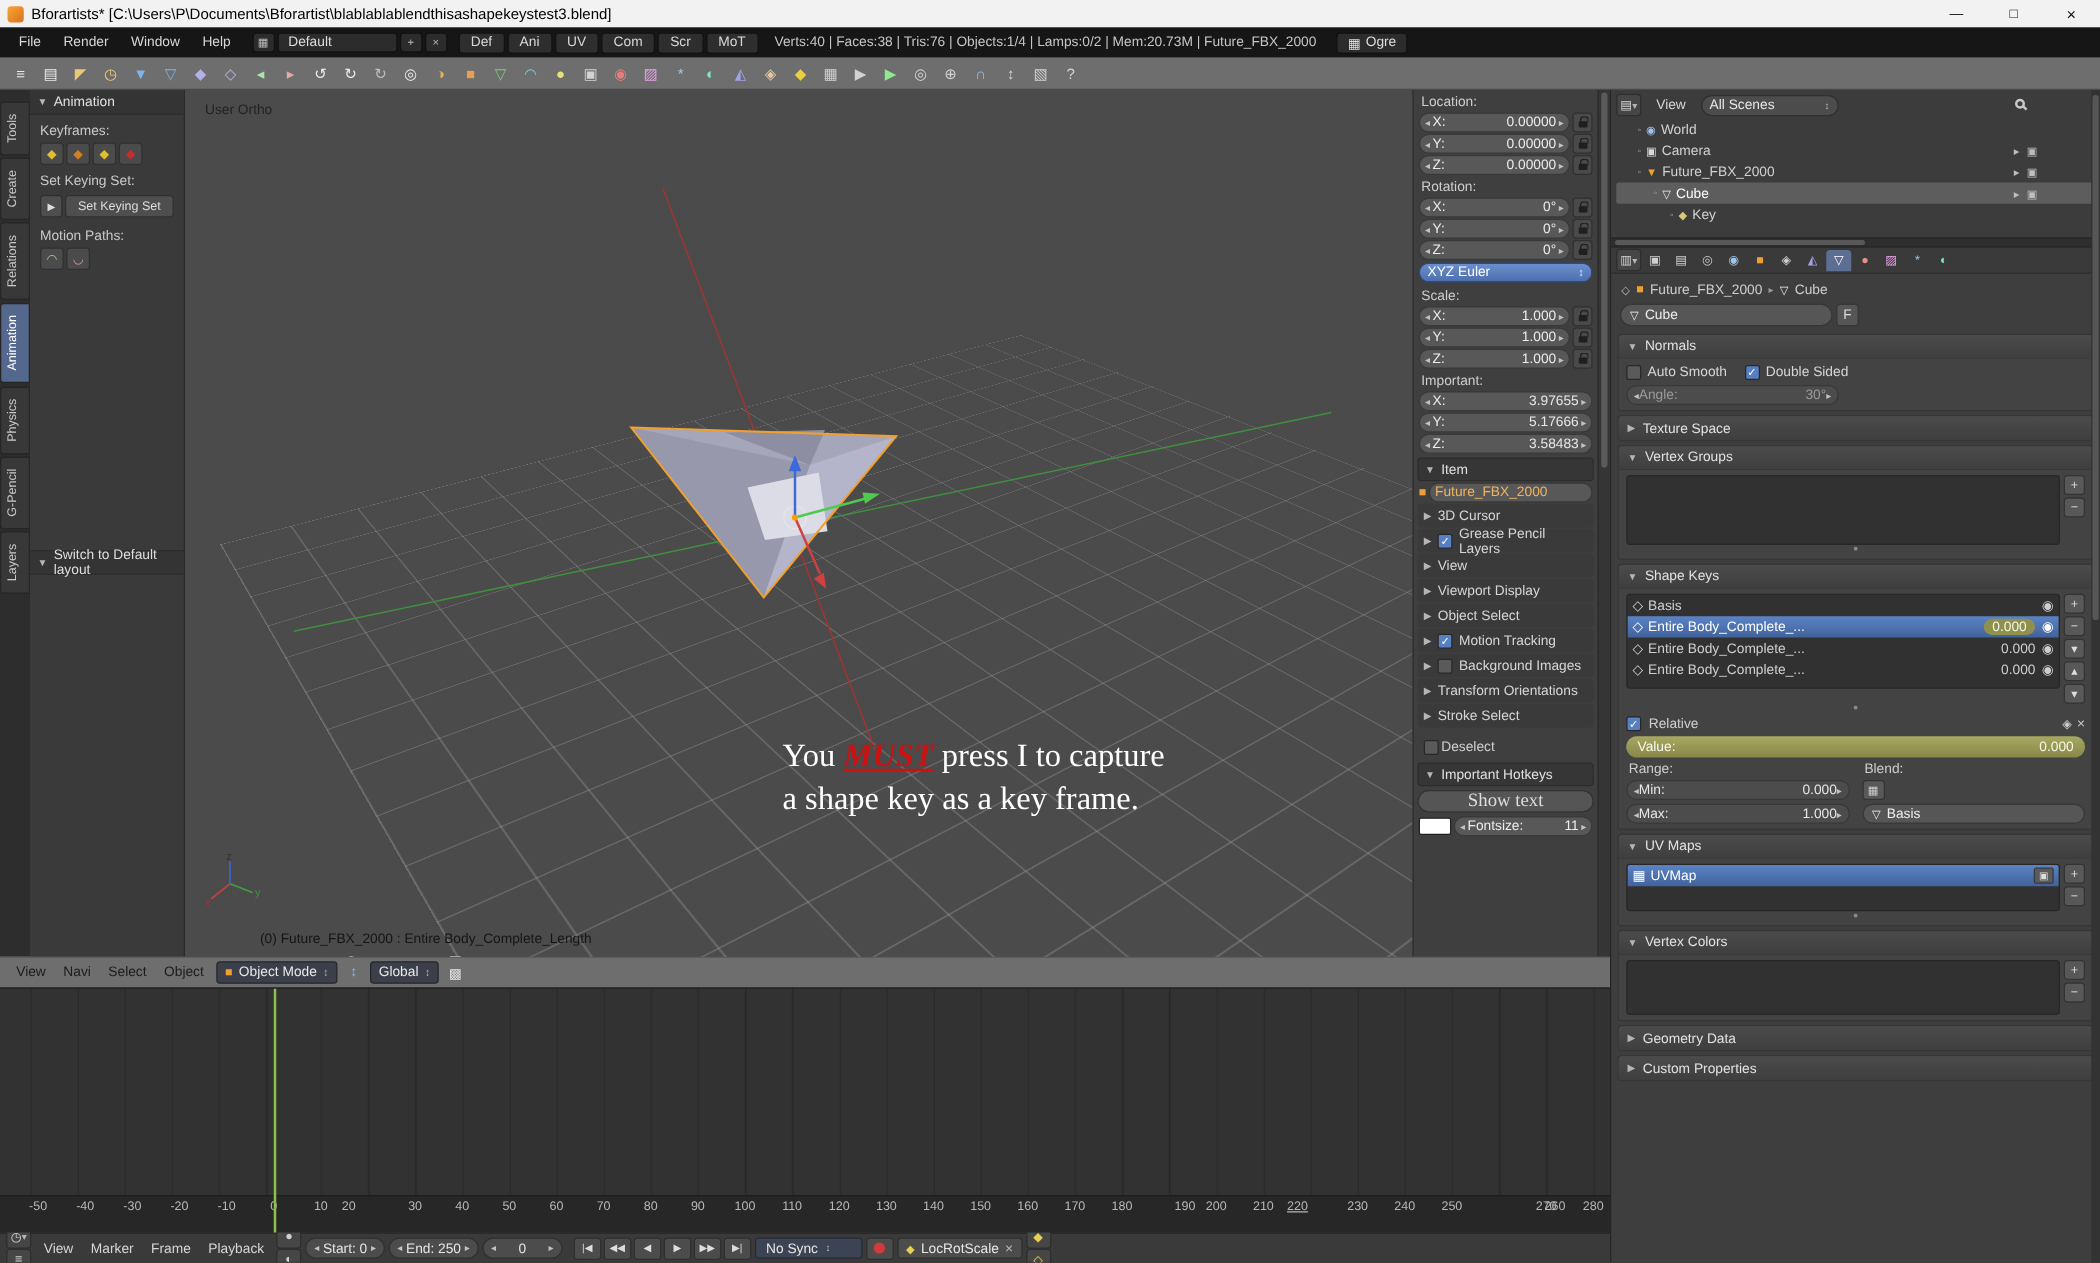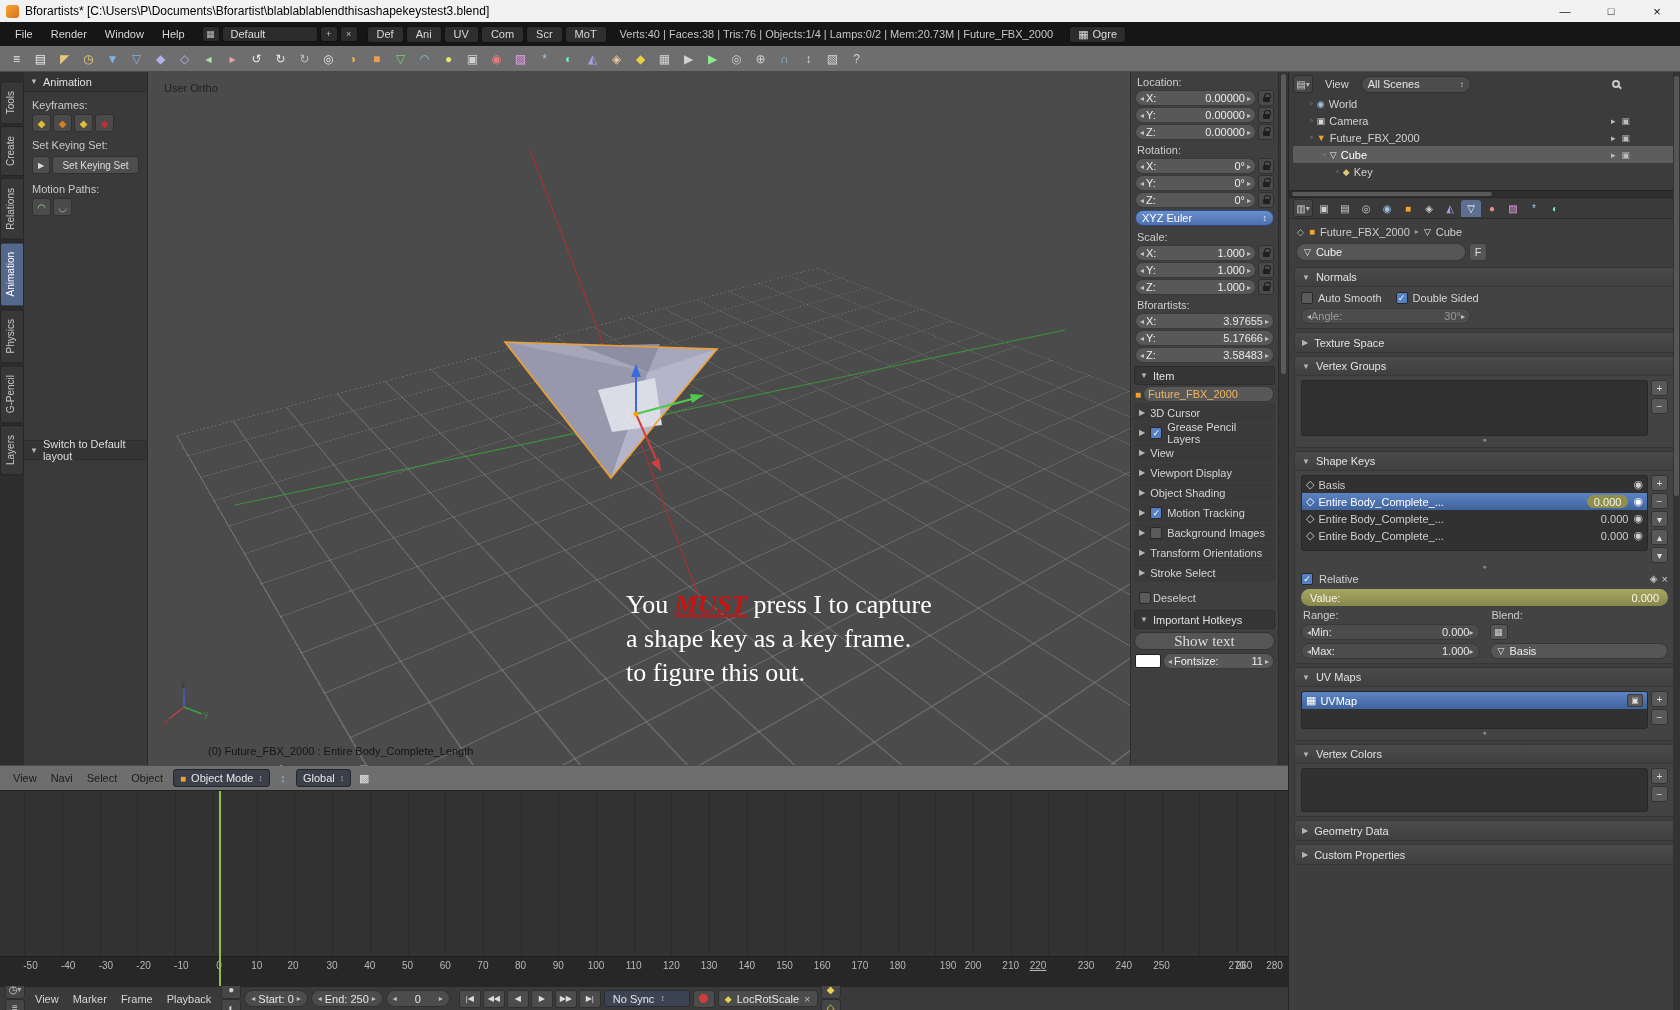--- a/index.html
+++ b/index.html
@@ -295,21 +295,20 @@
               <polygon points="556,323 544,331 542,322" fill="#4fc94f"></polygon>
               <line x1="488" y1="342" x2="508" y2="387" stroke="#d04040" stroke-width="2"></line>
               <polygon points="513,399 503,391 511,386" fill="#d04040"></polygon>
               <circle cx="488" cy="342" r="2.5" fill="#ff9c00"></circle>
             </g>
           </svg>
           <div class="vp-label">User Ortho</div>
           <div class="overlay-text">
             <div><span>You </span><span class="must">MUST</span><span> press I to capture</span></div>
             <div>a shape key as a key frame.</div>
-            <div>to figure this out.</div>
           </div>
           <svg class="mini-axis" width="46" height="46">
             <line x1="22" y1="24" x2="7" y2="36" stroke="#c04040" stroke-width="1.5"></line>
             <line x1="22" y1="24" x2="40" y2="31" stroke="#40a040" stroke-width="1.5"></line>
             <line x1="22" y1="24" x2="22" y2="6" stroke="#4060c0" stroke-width="1.5"></line>
             <text x="42" y="34" font-size="9" fill="#3f8f3f">y</text>
             <text x="19" y="5" font-size="9" fill="#333">z</text>
             <text x="2" y="42" font-size="9" fill="#a23434">x</text>
           </svg>
           <div class="obj-info">(0) Future_FBX_2000 : Entire Body_Complete_Length</div>
@@ -415,21 +414,21 @@
                   <div class="nfield">
                     <span class="arr">◂</span>
                     <span class="flabel">Z:</span>
                     <span class="fval">1.000</span>
                     <span class="arr">▸</span>
                   </div>
                   <div class="lockbtn">
                     <span class="lock"></span>
                   </div>
                 </div>
-                <div class="np-label">Bforartists:</div>
+                <div class="np-label">Important:</div>
                 <div class="np-row">
                   <div class="nfield dim">
                     <span class="arr">◂</span>
                     <span class="flabel">X:</span>
                     <span class="fval">3.97655</span>
                     <span class="arr">▸</span>
                   </div>
                 </div>
                 <div class="np-row">
                   <div class="nfield dim">
@@ -471,21 +470,21 @@
                 <div class="np-sec">
                   <span class="tri">▶</span>
                   <span>View</span>
                 </div>
                 <div class="np-sec">
                   <span class="tri">▶</span>
                   <span>Viewport Display</span>
                 </div>
                 <div class="np-sec">
                   <span class="tri">▶</span>
-                  <span>Object Shading</span>
+                  <span>Object Select</span>
                 </div>
                 <div class="np-sec">
                   <span class="tri">▶</span>
                   <span class="cb checked">✓</span>
                   <span>Motion Tracking</span>
                 </div>
                 <div class="np-sec">
                   <span class="tri">▶</span>
                   <span class="cb"></span>
                   <span>Background Images</span>
@@ -583,21 +582,21 @@
       <div class="timeline">
         <div class="tl-tracks"></div>
         <div class="ruler" id="ruler">
             <span style="left: 30.5px;">-50</span>
             <span style="left: 68.2px;">-40</span>
             <span style="left: 105.9px;">-30</span>
             <span style="left: 143.6px;">-20</span>
             <span style="left: 181.3px;">-10</span>
             <span style="left: 219px;">0</span>
             <span style="left: 256.7px;">10</span>
-            <span style="left: 293px;">20</span>
+            <span style="left: 279px;">20</span>
             <span style="left: 332.1px;">30</span>
             <span style="left: 369.8px;">40</span>
             <span style="left: 407.5px;">50</span>
             <span style="left: 445.2px;">60</span>
             <span style="left: 482.9px;">70</span>
             <span style="left: 520.6px;">80</span>
             <span style="left: 558.3px;">90</span>
             <span style="left: 596px;">100</span>
             <span style="left: 633.7px;">110</span>
             <span style="left: 671.4px;">120</span>

